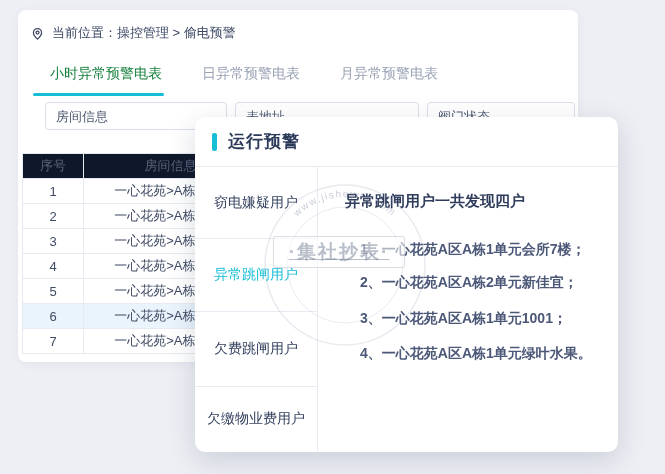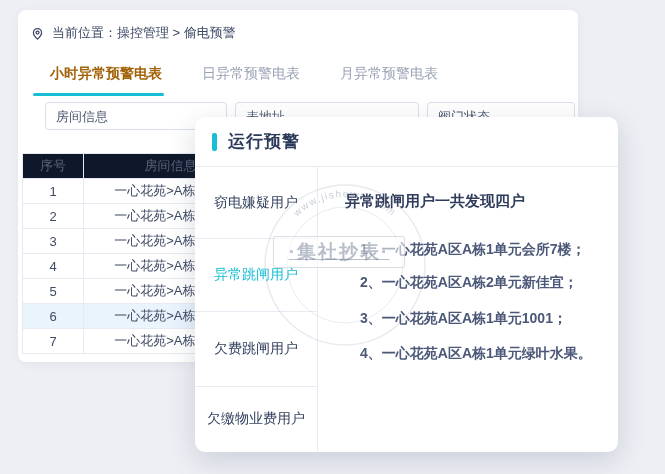--- a/index.html
+++ b/index.html
@@ -24,21 +24,21 @@
     font-size:13px; font-weight:400; color:#3b4763;
   }
   .breadcrumb svg { display:block; }
 
   .tabs { position:absolute; left:32px; top:47px; display:flex; }
   .tab {
     position:relative; display:inline-block;
     padding:8px 0 13px; margin-right:28px;
     font-size:14px; color:#99a2b5; cursor:pointer; white-space:nowrap;
   }
-  .tab.active { color:#a16207; font-weight:700; }
+  .tab.active { color:#15803d; font-weight:400; }
   .tab.active::after {
     content:""; position:absolute; left:-17px; right:-2px; bottom:0;
     height:3px; background:#17bed6; border-radius:2px;
   }
   .tab + .tab { margin-left:12px; }
 
   .filters { position:absolute; left:27px; top:92px; display:flex; }
   .filter-input {
     height:28px; border:1px solid #d9dee8; border-radius:4px;
     background:#fff; padding:0 10px; font-size:13px; color:#4d5870;

